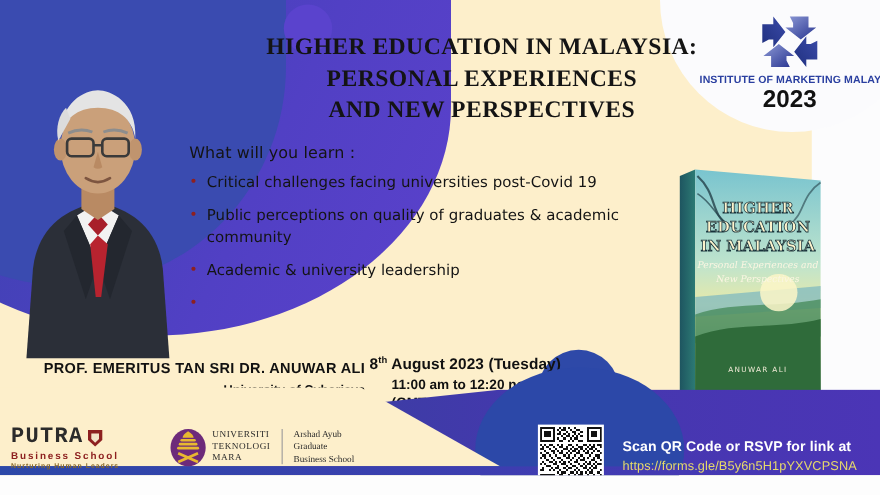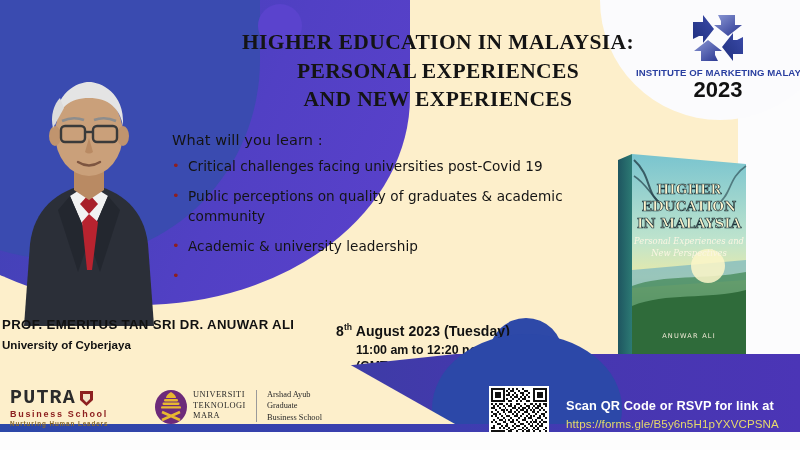--- a/index.html
+++ b/index.html
@@ -110,21 +110,21 @@
     flex:0 0 auto; width:16px; font-size:13px; color:#8d2020; line-height:1.5;
   }
   .bullet-txt { font-size:13.6px; line-height:1.52; letter-spacing:.05px; }
 
   
   .photo { position:absolute; left:8px; top:64px; width:162px; height:262px; }
   .photo svg { width:100%; height:100%; display:block; }
 
   
   .speaker {
-    position:absolute; left:2px; top:317px; width:330px; text-align:left;
+    position:absolute; left:2px; top:327px; width:330px; text-align:right;
     color:#111;
   }
   .speaker-name { font-size:13.2px; font-weight:700; letter-spacing:.35px; }
   .speaker-role { font-size:11.6px; font-weight:700; margin-top:5px; line-height:1.32; }
   .rule {
     position:absolute; left:100px; top:376px; width:245px; height:3px;
     background:#101010;
   }
 
   
@@ -186,21 +186,21 @@
   <div class="bg-white-right"></div>
   <div class="blob-top"></div>
   <div class="blob-top-2"></div>
   <div class="dot-top"></div>
   <div class="arc-right-top"></div>
   <div class="dot-mid"></div>
 
   <div class="title">
     <span>HIGHER EDUCATION IN MALAYSIA:</span>
     <span>PERSONAL EXPERIENCES</span>
-    <span>AND NEW EXPERIENCES</span>
+    <span>AND NEW PERSPECTIVES</span>
   </div>
 
   <div class="imm">
     <svg class="imm-mark" viewBox="0 0 56 52">
       <defs>
         <linearGradient id="gA" x1="0" y1="0" x2="1" y2="1">
           <stop offset="0" stop-color="#8e9ad6"></stop>
             <stop offset="1" stop-color="#26338f"></stop>
         </linearGradient>
         <linearGradient id="gB" x1="1" y1="0" x2="0" y2="1">

